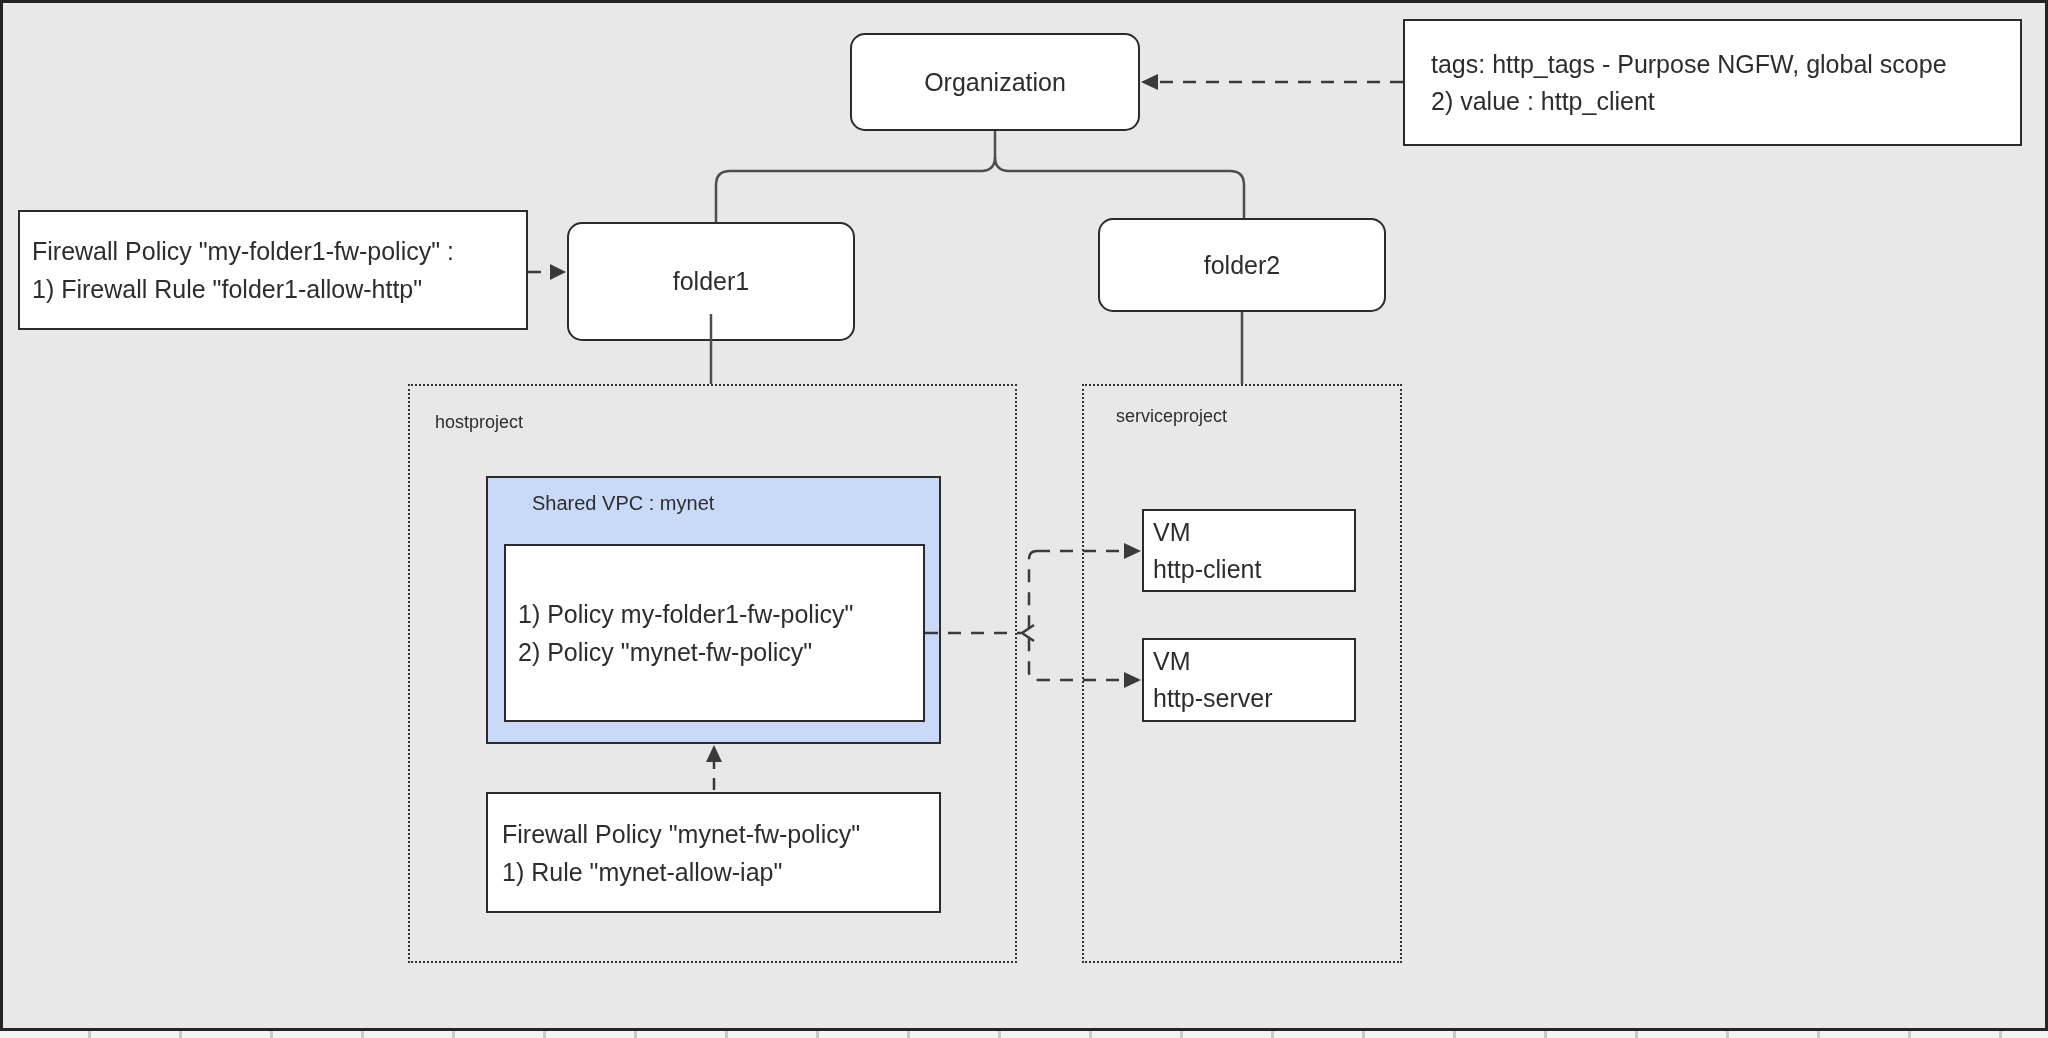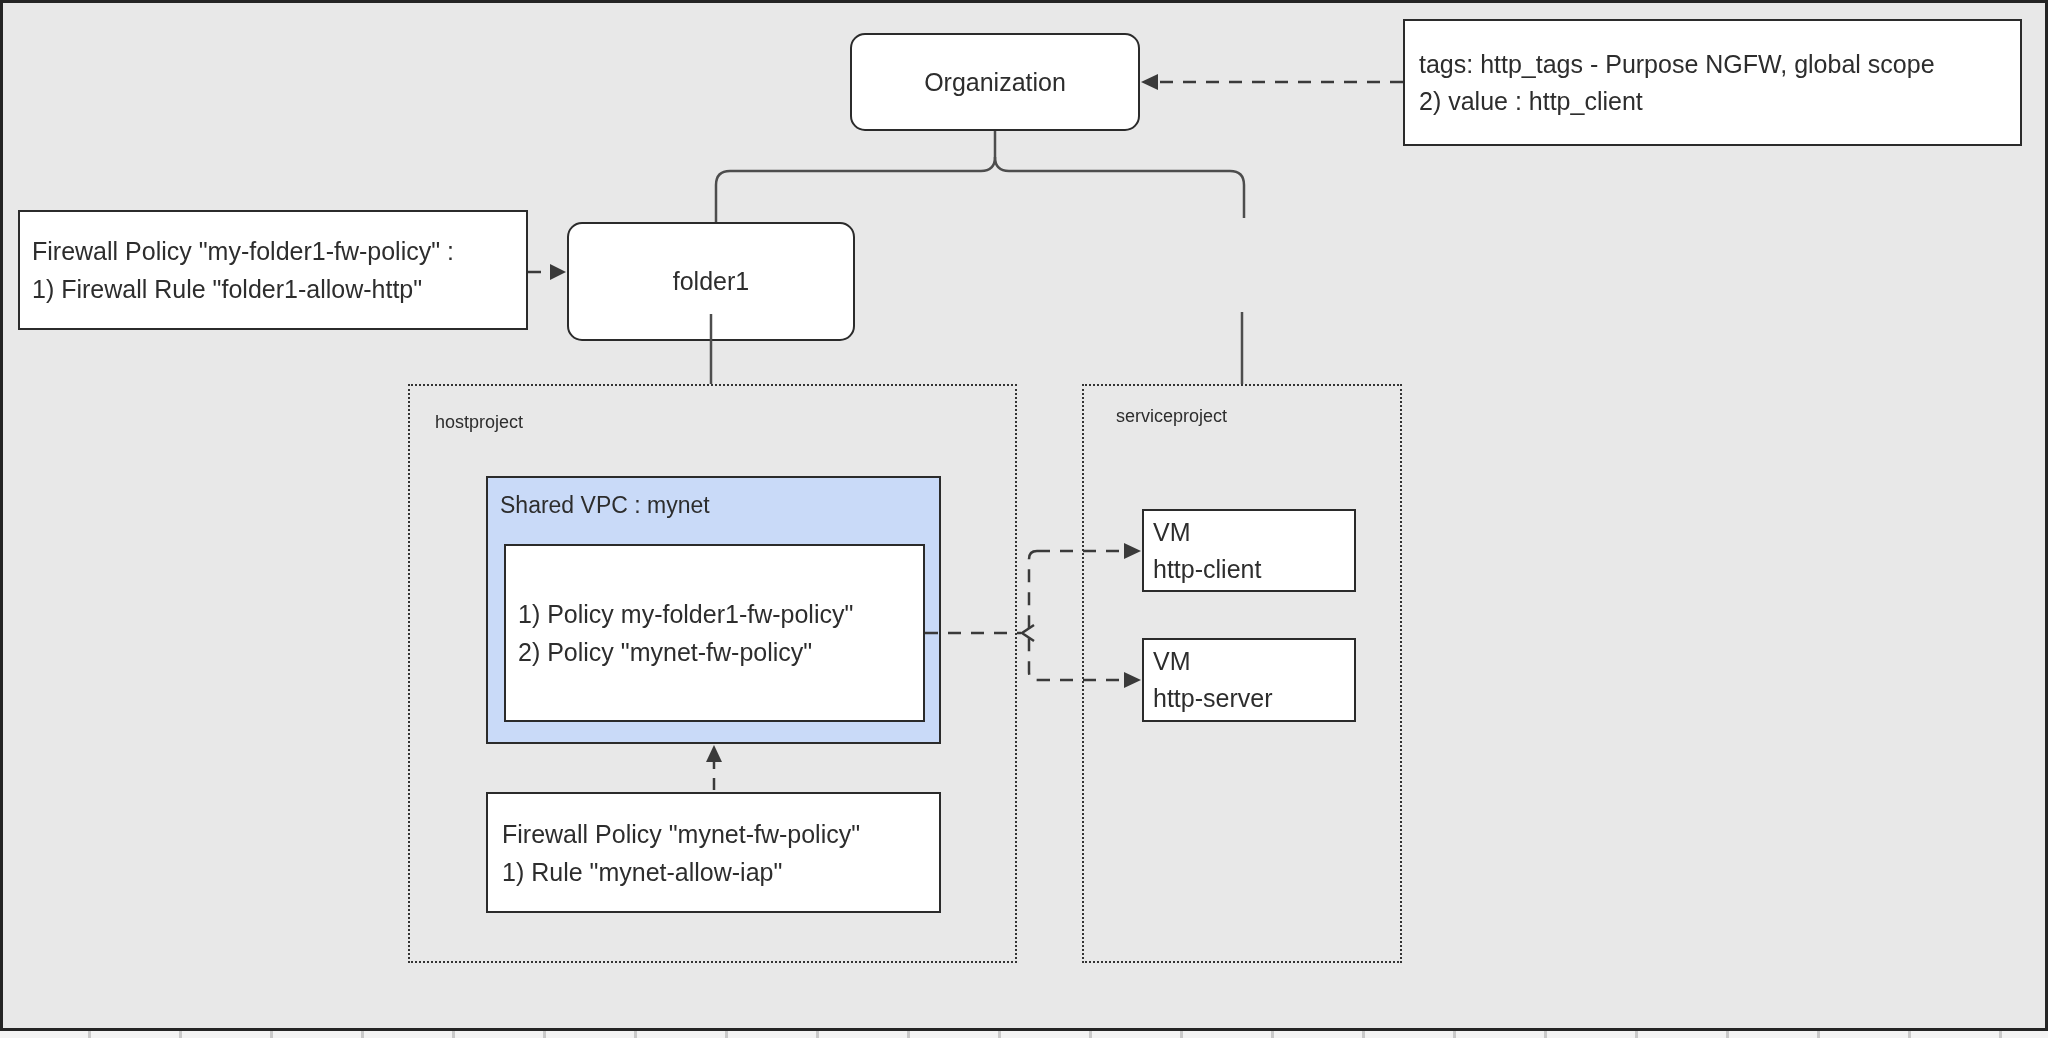--- a/index.html
+++ b/index.html
@@ -22,21 +22,21 @@
   .node{position:absolute; box-sizing:border-box; background:var(--node-fill);
     border:2.5px solid var(--node-border); display:flex; flex-direction:column;
     justify-content:center;}
   .center{align-items:center; text-align:center;border-radius:15px;}
   .note{align-items:flex-start; text-align:left;}
   .note .ln, .lines .ln{line-height:38px; white-space:nowrap;}
   .container-dotted{position:absolute; box-sizing:border-box;
     border:2.5px dotted var(--dotted-border); background:transparent;}
   .container-label{position:absolute; font-size:18px; white-space:nowrap;}
   .vpc{background:var(--vpc-fill);}
-  .vpc-label{position:absolute; left:500px; top:492px; font-size:23px; white-space:nowrap;}
+  .vpc-label{position:absolute; left:532px; top:492px; font-size:20px; white-space:nowrap;}
   svg.connectors{position:absolute; left:0; top:0; pointer-events:none;}
 </style>
 </head>
 <body>
 
 <div id="canvas">
 
   <div class="container-dotted" style="left:408px; top:384px; width:609px; height:579px;"></div>
   <div class="container-label" style="left:435px; top:412px;">hostproject</div>
 
@@ -48,32 +48,35 @@
 
   <div class="node note lines" style="left:504px; top:544px; width:421px; height:178px; padding-left:12px;">
     <div class="ln">1) Policy my-folder1-fw-policy"</div>
     <div class="ln">2) Policy "mynet-fw-policy"</div>
   </div>
 
   <div class="node center" style="left:850px; top:33px; width:290px; height:98px;">
     <div>Organization</div>
   </div>
 
-  <div class="node note lines" style="left:1403px; top:19px; width:619px; height:127px; padding-left:14px;">
+  <div class="node note lines" style="left:1403px; top:19px; width:619px; height:127px; padding-left:26px;">
     <div class="ln" style="line-height:37px;">tags: http_tags - Purpose NGFW, global scope</div>
     <div class="ln" style="line-height:37px;">2) value : http_client</div>
   </div>
 
   <div class="node note lines" style="left:18px; top:210px; width:510px; height:120px; padding-left:12px; border-width:2px;">
     <div class="ln">Firewall Policy "my-folder1-fw-policy" :</div>
     <div class="ln">1) Firewall Rule "folder1-allow-http"</div>
   </div>
 
   <div class="node center" style="left:567px; top:222px; width:288px; height:119px;">
     <div>folder1</div>
+  </div>
+  <div class="node center" style="left:1098px; top:218px; width:288px; height:94px;">
+    <div>folder2</div>
   </div>
 
   <div class="node note lines" style="left:486px; top:792px; width:455px; height:121px; padding-left:14px;">
     <div class="ln">Firewall Policy "mynet-fw-policy"</div>
     <div class="ln">1) Rule "mynet-allow-iap"</div>
   </div>
 
   <div class="node note lines" style="left:1142px; top:509px; width:214px; height:83px; padding-left:9px;">
     <div class="ln" style="line-height:37px;">VM</div>
     <div class="ln" style="line-height:37px;">http-client</div>

